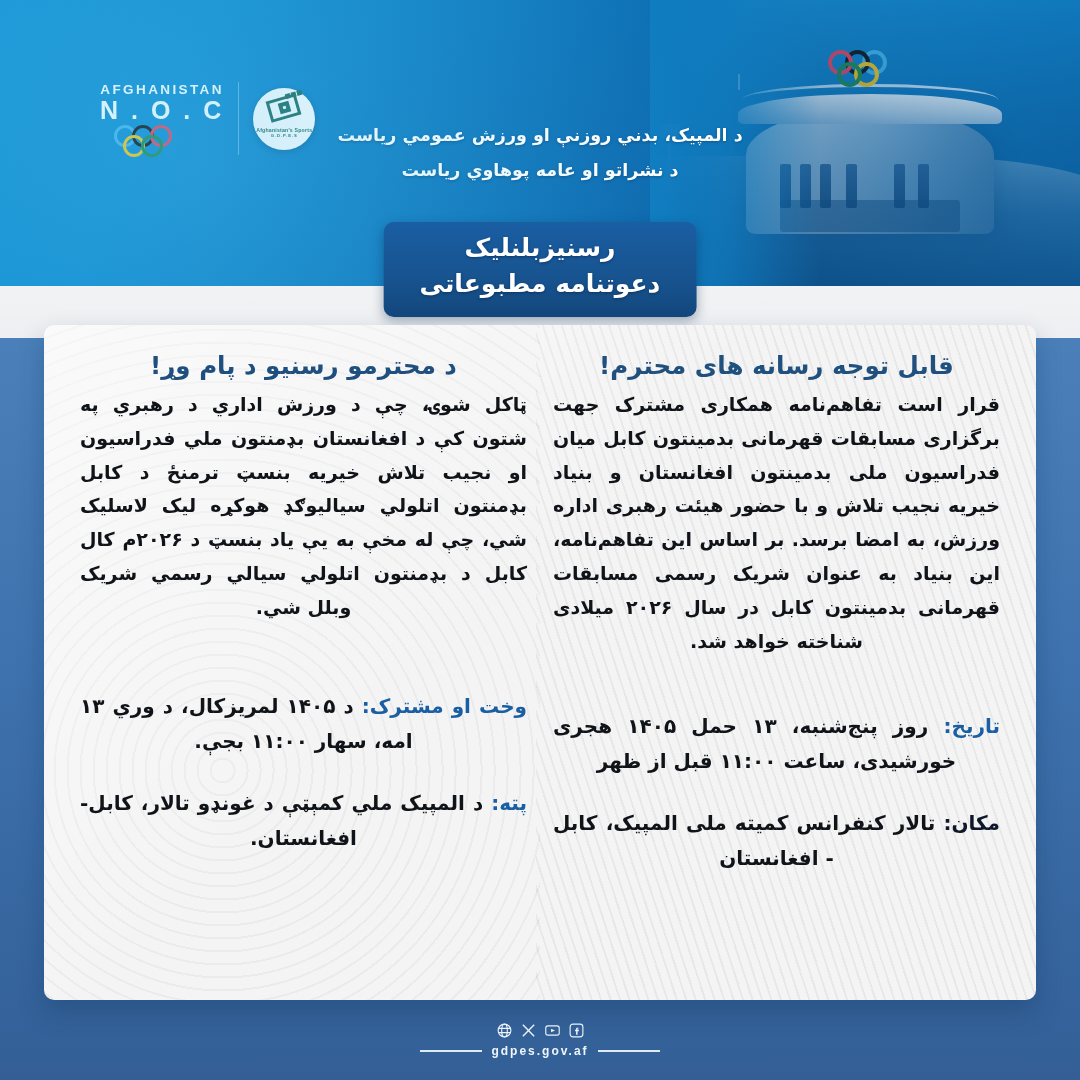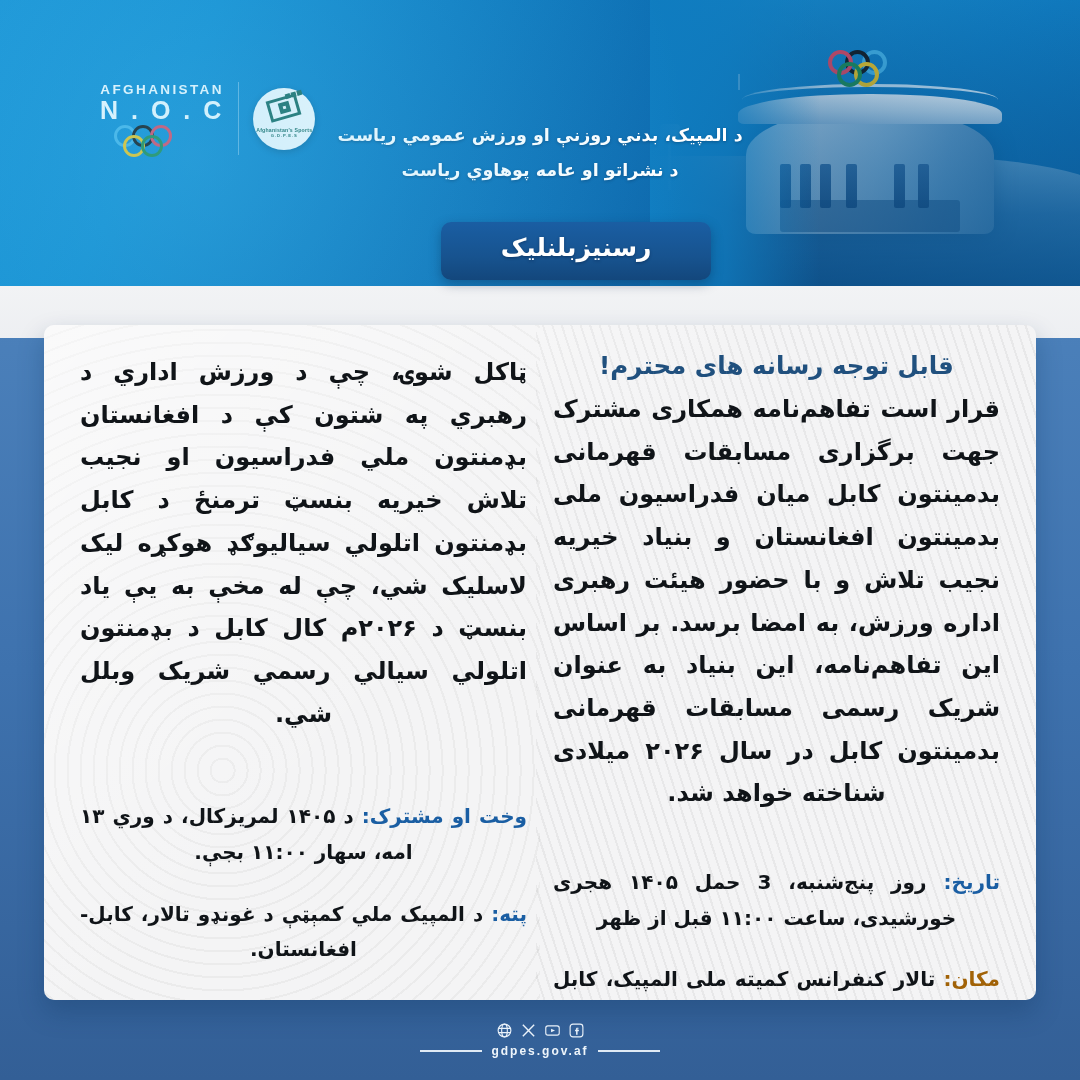--- a/index.html
+++ b/index.html
@@ -205,21 +205,20 @@
     position:absolute;
     left:50%; transform:translateX(-50%);
     top:222px;
     min-width:270px;
     padding:8px 36px 14px;
     background: linear-gradient(180deg,#1a5ea3 0%, #17538f 60%, #13477c 100%);
     border-radius:10px;
     text-align:center;
     color:#fff;
     box-shadow: 0 4px 12px rgba(5,35,70,.35);
-    margin-left: 36px;
   }
   .title-banner .t-line{
     font-size:25px; font-weight:700; line-height:1.45;
     text-shadow: 0 1px 3px rgba(0,25,55,.45);
   }
 
   .white-band{
     position:absolute;
     left:0; top:286px; width:1080px; height:52px;
     background: linear-gradient(180deg,#f2f3f5 0%, #edeff2 100%);
@@ -272,42 +271,42 @@
     color:#1f4f7e;
     font-size:24.5px;
     font-weight:700;
     text-align:center;
     margin-bottom:8px;
   }
   .col-head.left{ color:#20507e; }
 
   .para{
     color:#101418;
-    font-size:24px;
+    font-size:19px;
     line-height:1.78;
     font-weight:700;
     text-align:justify;
     text-align-last:center;
     margin-bottom:20px;
   }
 
   .gap-lg{ height:30px; }
   .gap-md{ height:22px; }
 
   .info-line{
     color:#101418;
     font-size:20px;
     line-height:1.78;
     font-weight:700;
     text-align:justify;
     text-align-last:center;
     margin-bottom:26px;
   }
   .lbl{ color:#1a5ea3; font-weight:700; }
-  .lbl.green{ color:#a16207; }
+  .lbl.green{ color:#0f172a; }
 
   
   .footer{
     position:absolute;
     left:0; bottom:22px; width:1080px;
     display:flex; flex-direction:column; align-items:center; gap:5px;
   }
   .social{
     display:flex; gap:7px; align-items:center; direction:ltr;
   }
@@ -391,44 +390,46 @@
     <div class="org-lines">
       <div>د المپیک، بدني روزنې او ورزش عمومي ریاست</div>
       <div>د نشراتو او عامه پوهاوي  ریاست</div>
     </div>
   </div>
 
   <div class="white-band"></div>
 
   <div class="title-banner">
     <div class="t-line">رسنیزبلنلیک</div>
+    <div class="t-line">دعوتنامه مطبوعاتی</div>
   </div>
 
   <div class="card">
     <div class="card-tex-left"></div>
     <div class="card-tex-right"></div>
     <div class="card-sheen"></div>
 
     <div class="cols">
 
       <div class="col">
         <div class="col-head left">قابل توجه رسانه های محترم!</div>
         <div class="para">قرار است تفاهم‌نامه همکاری مشترک جهت برگزاری مسابقات قهرمانی بدمینتون کابل میان فدراسیون ملی بدمینتون افغانستان و بنیاد خیریه نجیب تلاش و با حضور هیئت رهبری اداره ورزش، به امضا برسد. بر اساس این تفاهم‌نامه، این بنیاد به عنوان شریک رسمی مسابقات قهرمانی بدمینتون کابل در سال ۲۰۲۶ میلادی شناخته خواهد شد.</div>
         <div class="gap-lg"></div>
         <div class="info-line">
           <span class="lbl">تاریخ:</span>
-          <span>روز پنج‌شنبه، 3 حمل ۱۴۰۵ هجری خورشیدی، ساعت ۱۱:۰۰ قبل از ظهر</span>
+          <span>روز پنج‌شنبه، ۱۳ حمل ۱۴۰۵ هجری خورشیدی، ساعت ۱۱:۰۰ قبل از ظهر</span>
         </div>
         <div class="info-line">
           <span class="lbl green">مکان:</span>
           <span>تالار کنفرانس کمیته ملی المپیک، کابل - افغانستان</span>
         </div>
       </div>
 
       <div class="col">
+        <div class="col-head">د محترمو رسنیو د پام وړ!</div>
         <div class="para">ټاکل شوۍ، چې د ورزش اداري د رهبري په شتون کې د افغانستان بډمنتون ملي فدراسیون او نجیب تلاش خیریه بنسټ ترمنځ د کابل بډمنتون اتلولي سیالیوګډ هوکړه لیک لاسلیک شي، چې له مخې به یې یاد بنسټ د ۲۰۲۶م کال کابل د بډمنتون اتلولي سیالي رسمي شریک وبلل شي.</div>
         <div class="gap-md"></div>
         <div class="gap-md"></div>
         <div class="info-line">
           <span class="lbl">وخت او مشترک:</span>
           <span>د ۱۴۰۵ لمریزکال، د وري ۱۳ امه، سهار ۱۱:۰۰ بجې.</span>
         </div>
         <div class="info-line">
           <span class="lbl">پته:</span>
           <span>د المپیک ملي کمېټې د غونډو تالار، کابل- افغانستان.</span>

